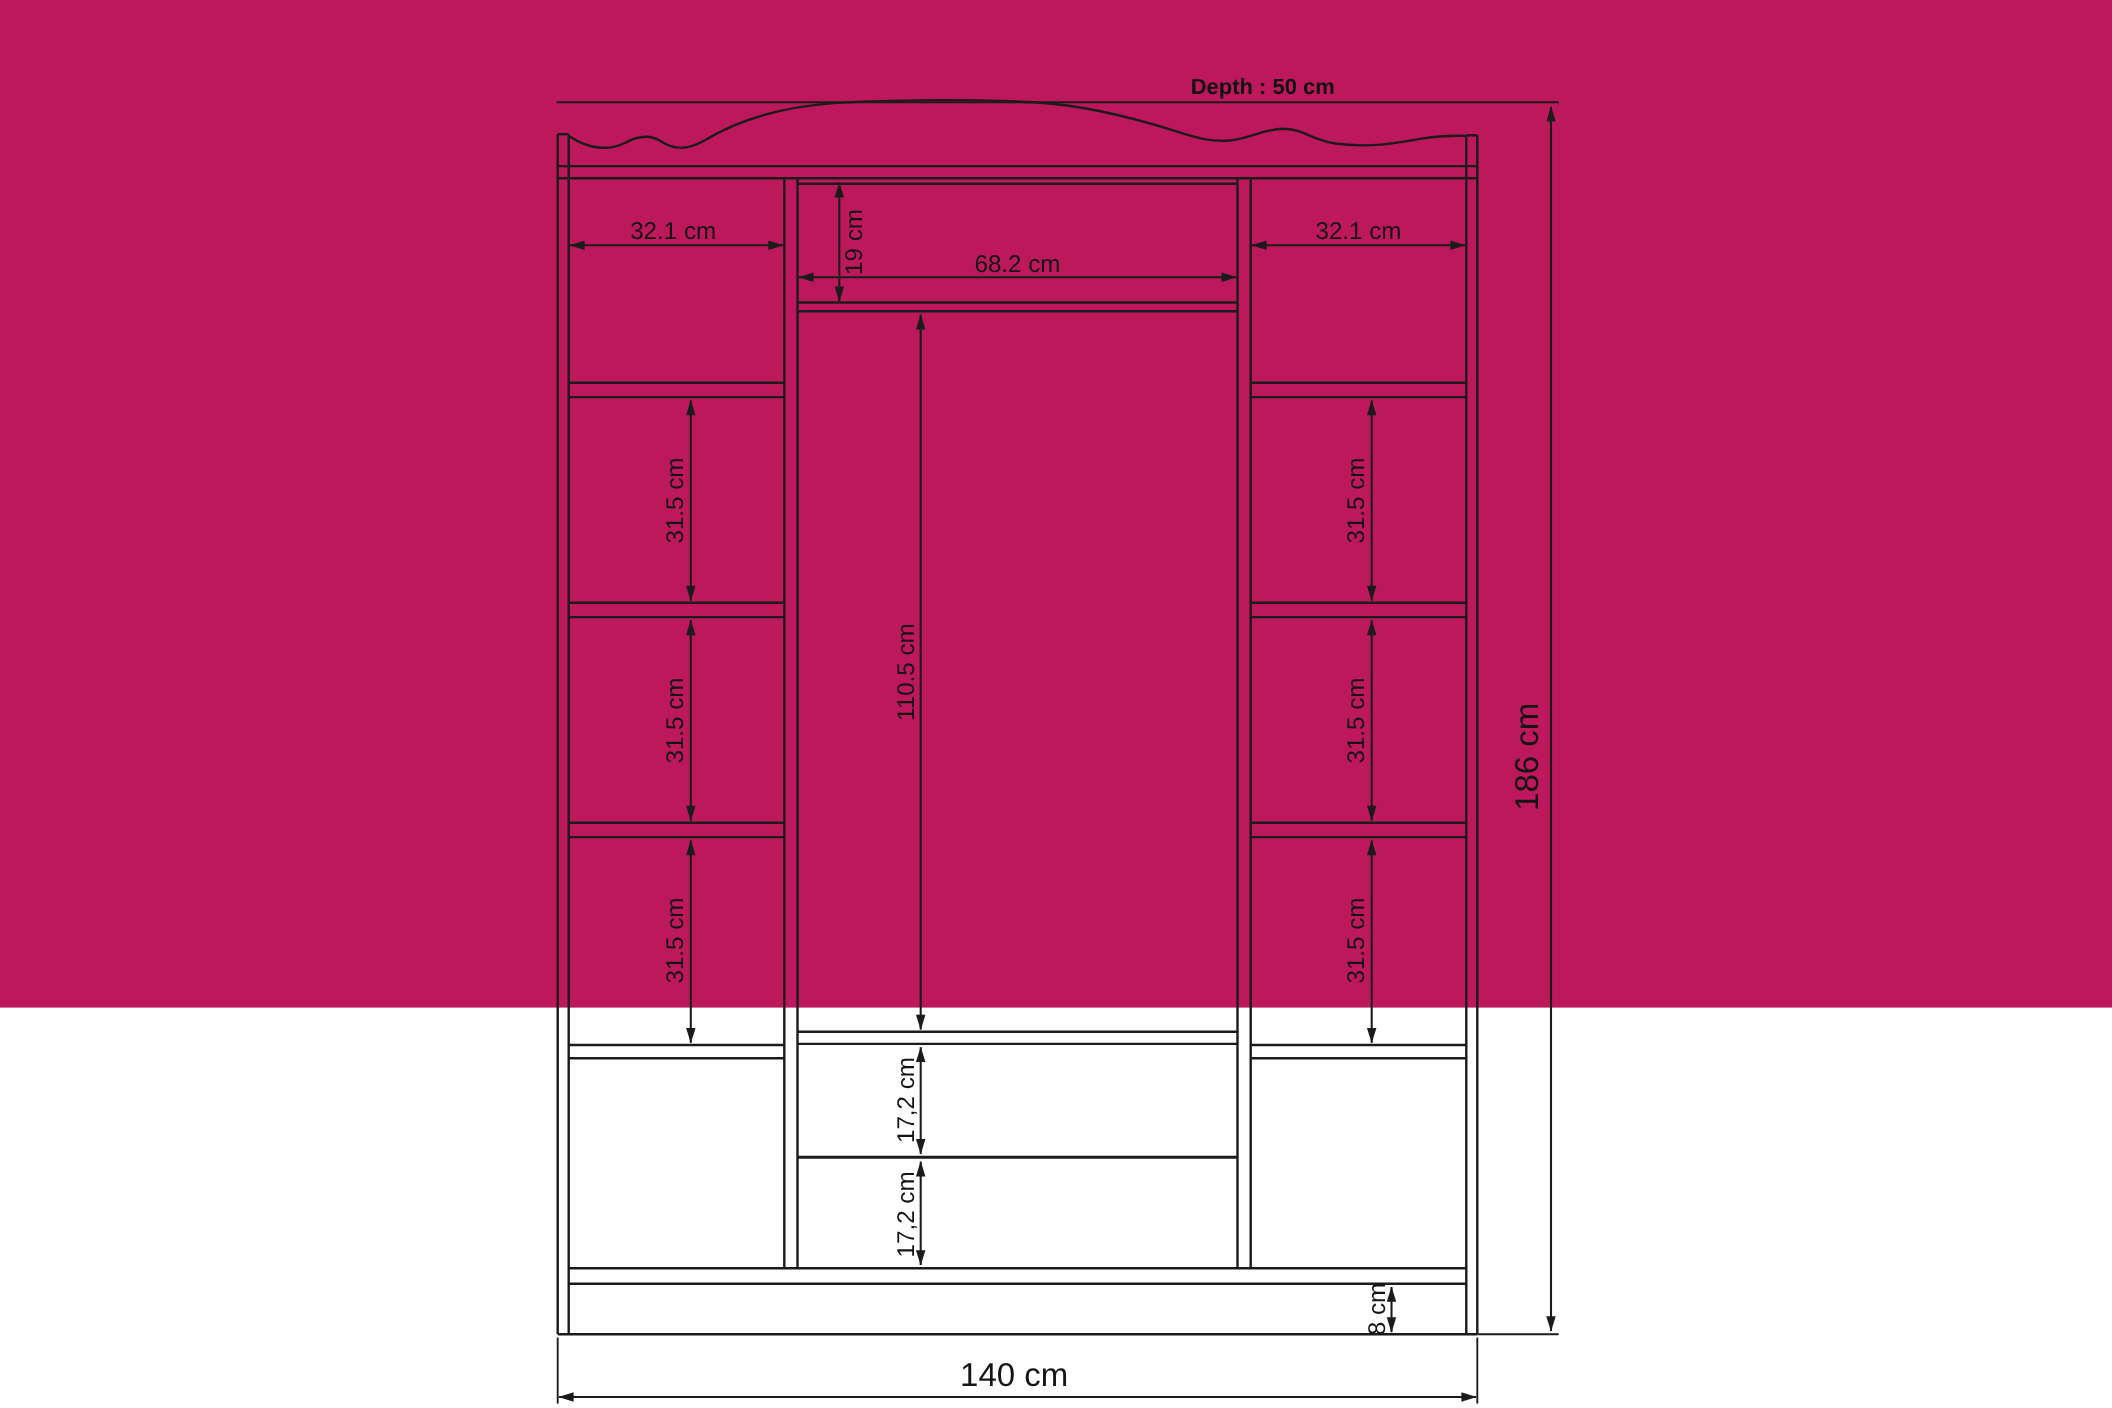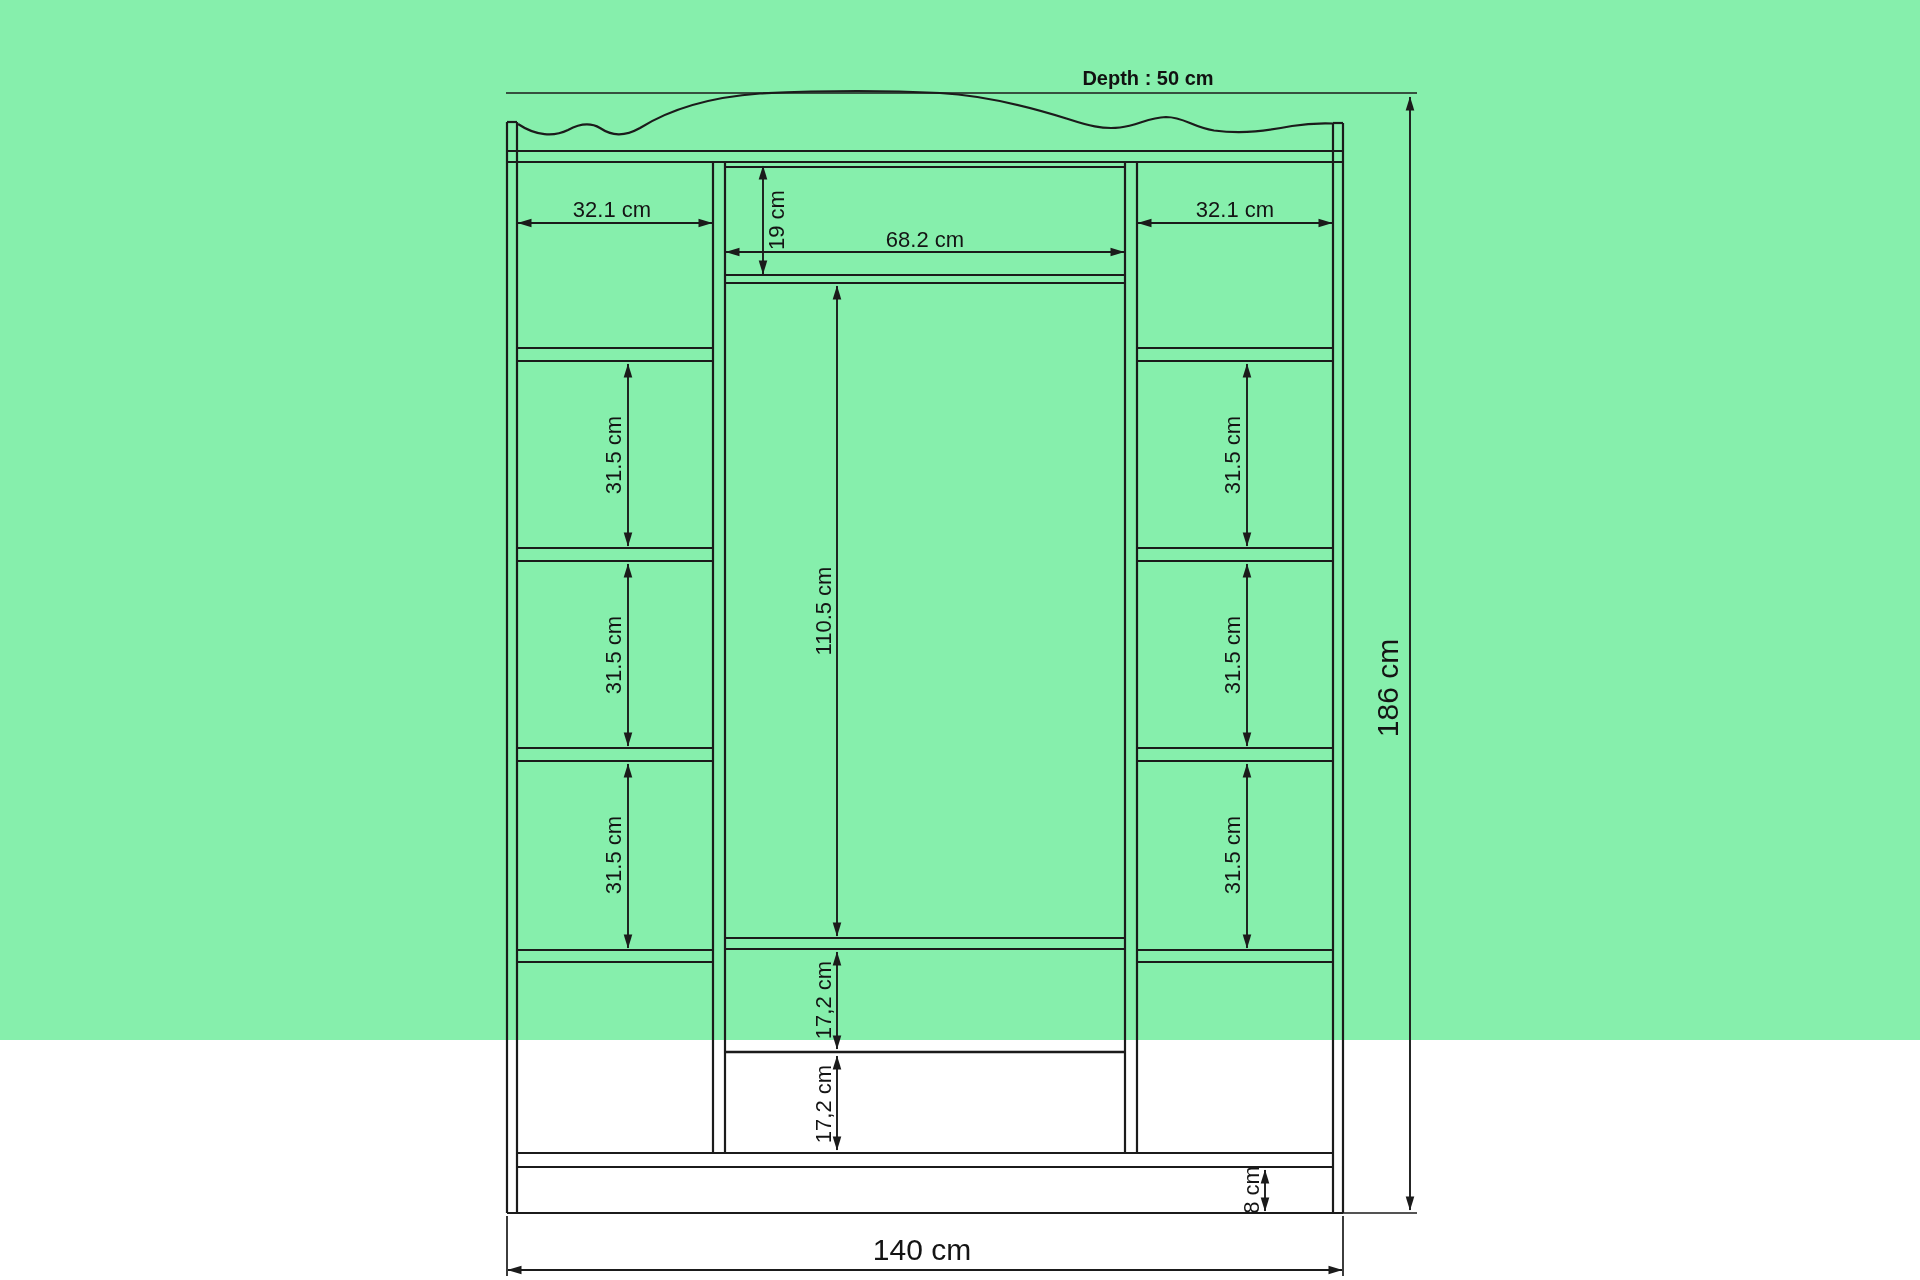--- a/index.html
+++ b/index.html
@@ -7,22 +7,22 @@
     padding: 0;
     background: #ffffff;
     width: 1920px;
     height: 1280px;
     overflow: hidden;
     font-family: "Liberation Sans", sans-serif;
   }
   .stage {
     position: relative;
     width: 1920px;
-    height: 1040px;
-    background: #86efac;
+    height: 916px;
+    background: #be185d;
   }
   svg { display: block; }
   .struct {
     stroke: #1b1b1b;
     stroke-width: 2.2;
     fill: none;
   }
   .thin {
     stroke: #1b1b1b;
     stroke-width: 1.7;

